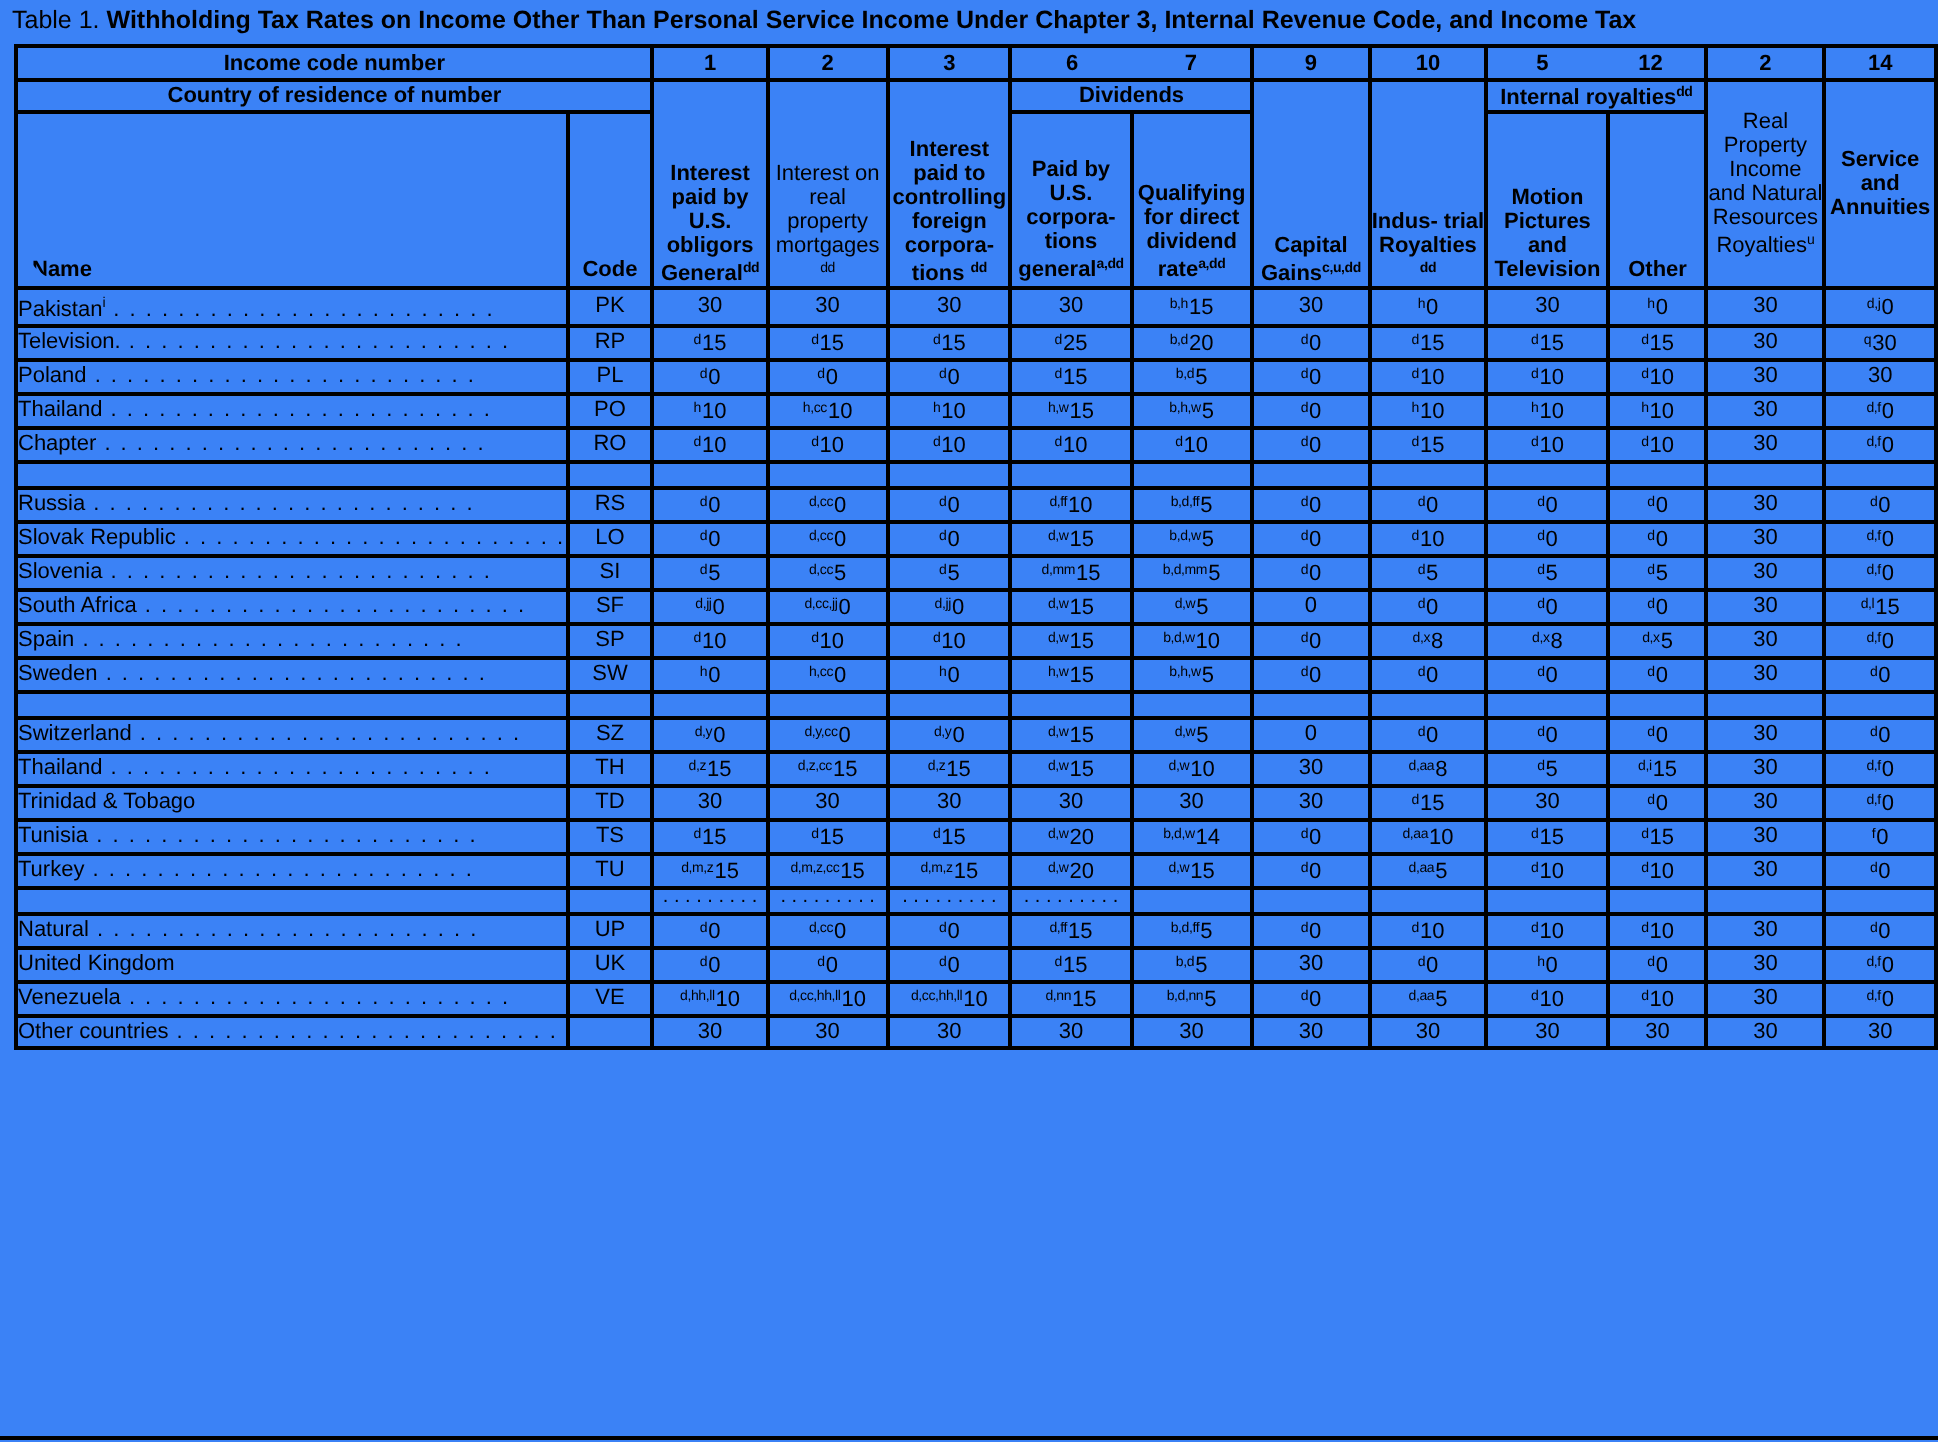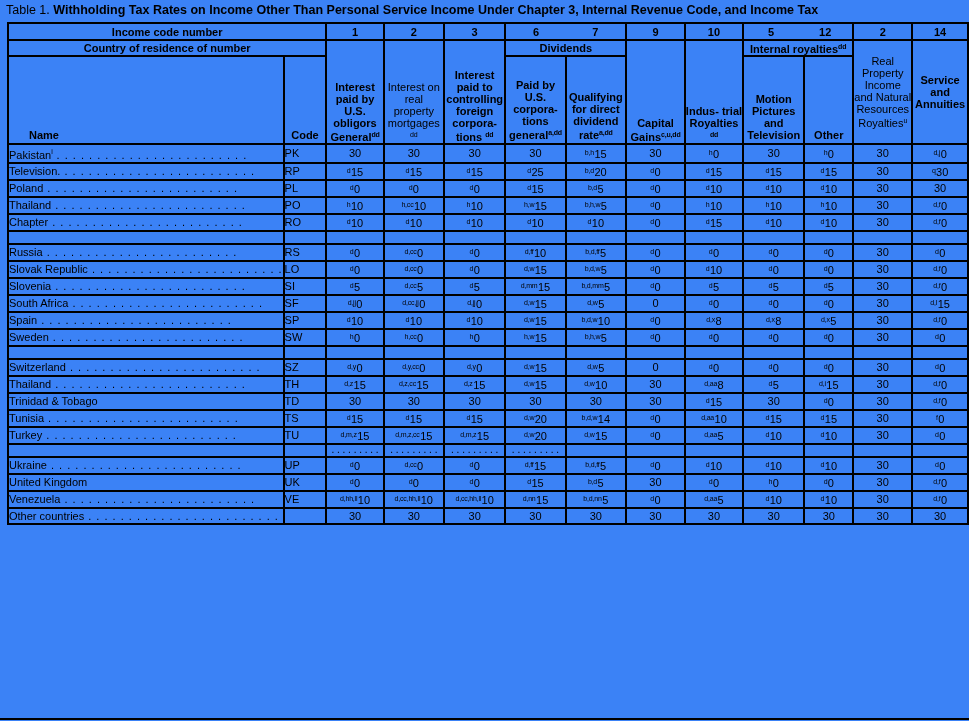--- a/index.html
+++ b/index.html
@@ -22,21 +22,21 @@
   .pairwrap{display:flex;}
   .pairwrap span{flex:1;text-align:center;}
   sup{font-size:7px;letter-spacing:-0.2px;}
   thead sup{vertical-align:4px;}
   tbody td{border-top:none;border-bottom:none;font-size:10.5px;line-height:14px;height:14px;
            white-space:nowrap;}
   tbody tr{height:14px;}
   tbody tr.spacer{height:11px;}
   tbody tr.spacer td{height:11px;line-height:8px;font-size:10px;text-align:center;}
   td.namecol{text-align:left;padding-left:4px;}
-  td.codecol{}
+  td.codecol{text-align:center;}
   td.num{text-align:center;}
   td.num sup{vertical-align:3px;margin-right:0.5px;}
   .leader::after{content:" .  .  .  .  .  .  .  .  .  .  .  .  .  .  .  .  .  .  .  .  .  .  .  .";
                  letter-spacing:1px;}
   .gapdots{display:inline-block;overflow:hidden;white-space:nowrap;max-width:100%;}
 </style>
 </head>
 <body>
 
 <div class="page">
@@ -89,21 +89,21 @@
         <th rowspan="2" class="tall reg"><span>Interest on real property mortgages </span><sup>dd</sup></th>
         <th rowspan="2" class="tall"><span>Interest paid to controlling foreign corpora- tions </span><sup>dd</sup></th>
         <th colspan="2"><span>Dividends</span></th>
         <th rowspan="2" class="tall"><span>Capital Gains</span><sup>c,u,dd</sup></th>
         <th rowspan="2" class="tall"><span>Indus- trial Royalties </span><sup>dd</sup></th>
         <th colspan="2"><span>Internal royalties</span><sup>dd</sup></th>
         <th rowspan="2" class="tall vmid reg"><span>Real Property Income and Natural Resources Royalties</span><sup>u</sup></th>
         <th rowspan="2" class="tall vmid"><span>Service and Annuities</span></th>
       </tr>
       <tr class="rC">
-        <th style="text-align:left;padding-left:20px;">Name</th>
+        <th style="text-align:left;padding-left:7px;border-radius:29px;">Name</th>
         <th>Code</th>
         <th><span>Paid by U.S. corpora- tions general</span><sup>a,dd</sup></th>
         <th><span>Qualifying for direct dividend rate</span><sup>a,dd</sup></th>
         <th><span>Motion Pictures and Television</span></th>
         <th><span>Other</span></th>
       </tr>
     </thead>
     <tbody>
         <tr>
           <td class="namecol"><span class="nm">Pakistan<sup>i</sup></span><span class="leader"></span></td>
@@ -384,21 +384,21 @@
           <td class="num"><span class="gapdots">. . . . . . . . .</span></td>
           <td class="num"></td>
           <td class="num"></td>
           <td class="num"></td>
           <td class="num"></td>
           <td class="num"></td>
           <td class="num"></td>
           <td class="num"></td>
         </tr>
         <tr>
-          <td class="namecol"><span class="nm">Ukraine</span><span class="leader"></span></td>
+          <td class="namecol"><span class="nm">Natural</span><span class="leader"></span></td>
           <td class="codecol">UP</td>
           <td class="num"><sup>d</sup><span class="v">0</span></td>
           <td class="num"><sup>d,cc</sup><span class="v">0</span></td>
           <td class="num"><sup>d</sup><span class="v">0</span></td>
           <td class="num"><sup>d,ff</sup><span class="v">15</span></td>
           <td class="num"><sup>b,d,ff</sup><span class="v">5</span></td>
           <td class="num"><sup>d</sup><span class="v">0</span></td>
           <td class="num"><sup>d</sup><span class="v">10</span></td>
           <td class="num"><sup>d</sup><span class="v">10</span></td>
           <td class="num"><sup>d</sup><span class="v">10</span></td>

